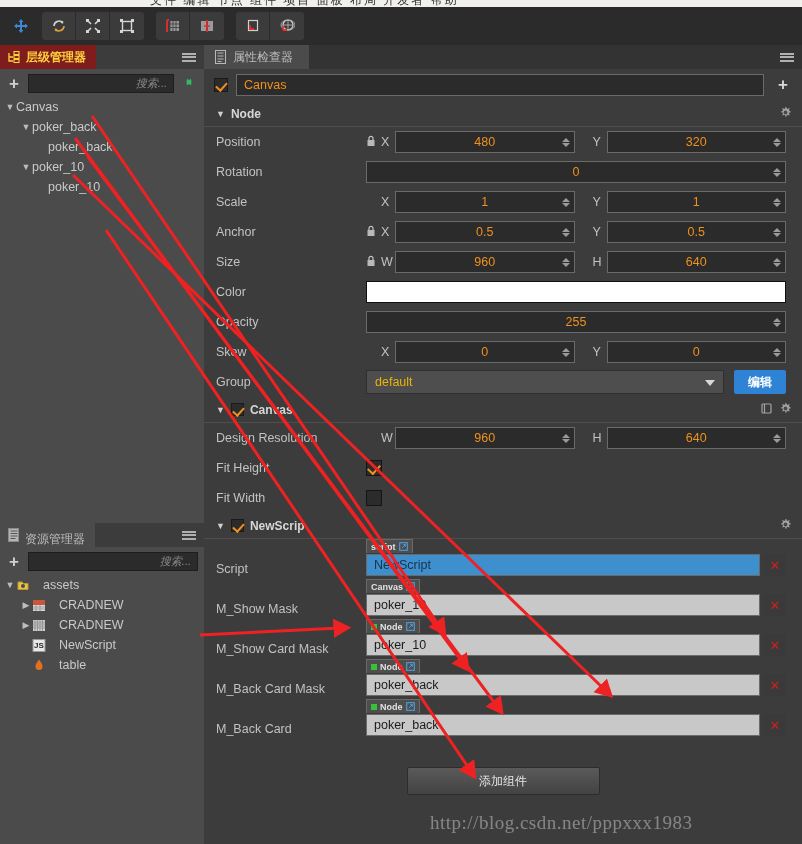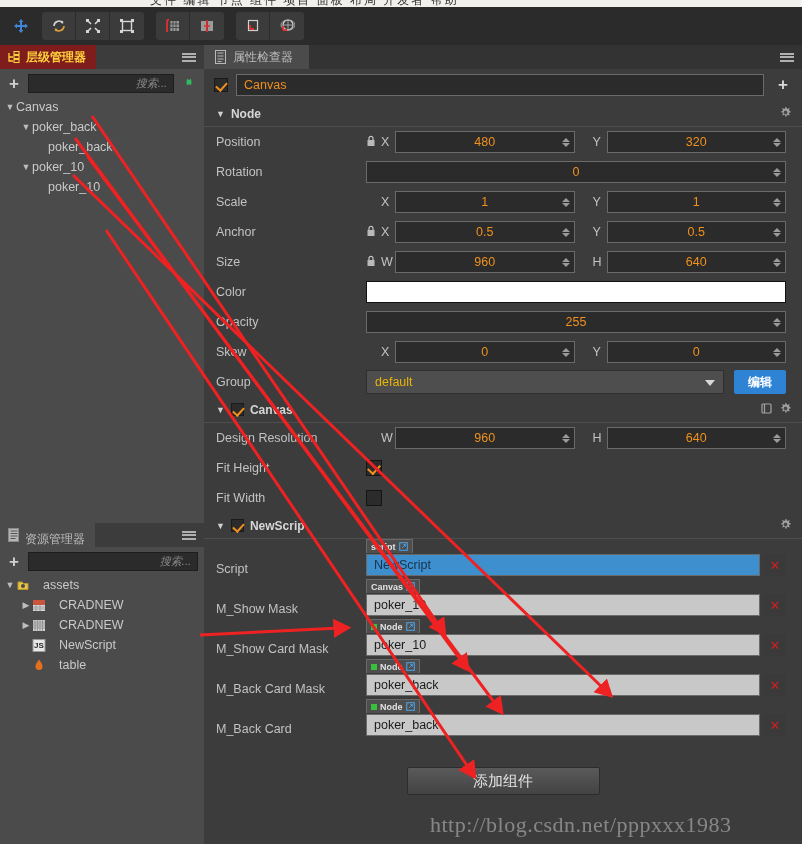--- a/index.html
+++ b/index.html
@@ -227,30 +227,30 @@
     width: 22px; height: 22px; margin-left: 4px; background: #3a3a3a;
     color: #d02020; font-weight: bold; font-size: 13px;
     display:flex; align-items:center; justify-content:center; cursor:pointer;
     flex: none;
   }
   .addcomp-wrap { display:flex; justify-content:center; padding-top: 28px;}
   .addcomp {
     width: 193px; height: 28px;
     background: linear-gradient(#5a5a5a, #434343);
     border: 1px solid #2d2d2d; border-radius: 2px;
-    color: #e4e4e4; font-size: 15px;
+    color: #e4e4e4; font-size: 12px;
     display:flex; align-items:center; justify-content:center; cursor:pointer;
   }
 
   
   .watermark {
     position: absolute; left: 430px; top: 812px;
     color: rgba(225,225,225,.45);
     font-family: "Liberation Serif", "DejaVu Serif", serif;
-    font-size: 22px; letter-spacing: .5px; pointer-events: none;
+    font-size: 19px; letter-spacing: .5px; pointer-events: none;
   }
 
   
   .arrows { position: absolute; left:0; top:0; width: 802px; height: 844px; pointer-events: none; }
 </style>
 </head>
 <body>
 
 <div id="app">
 

